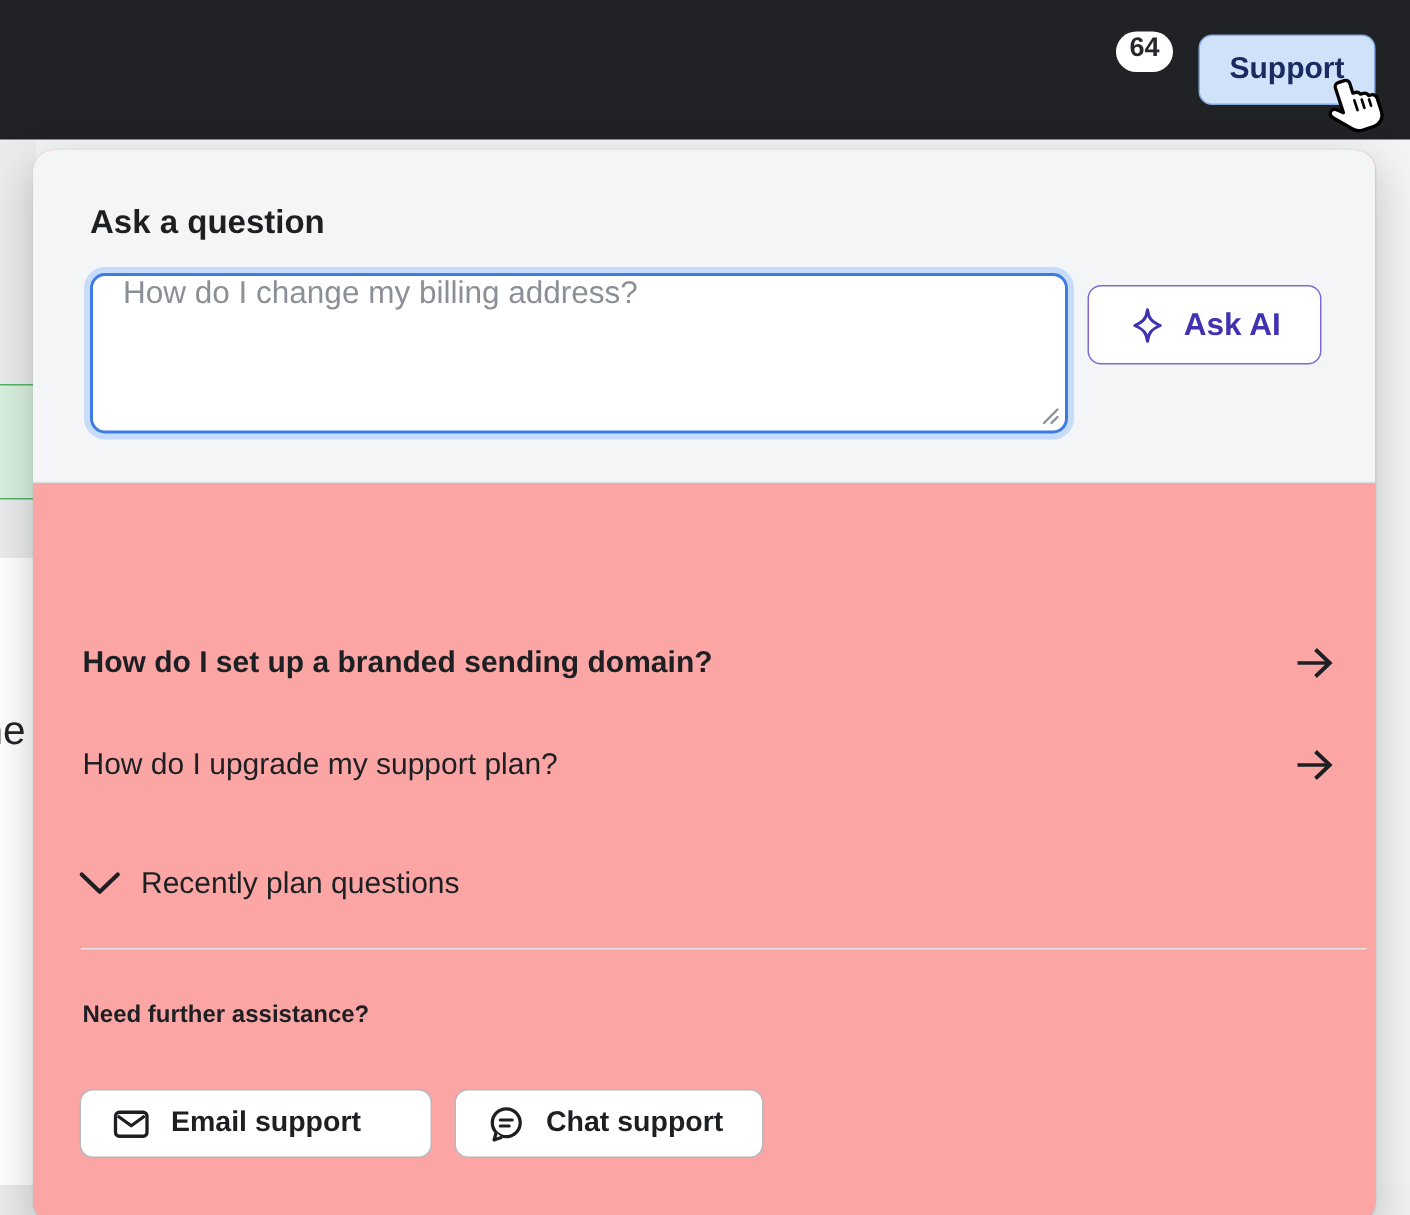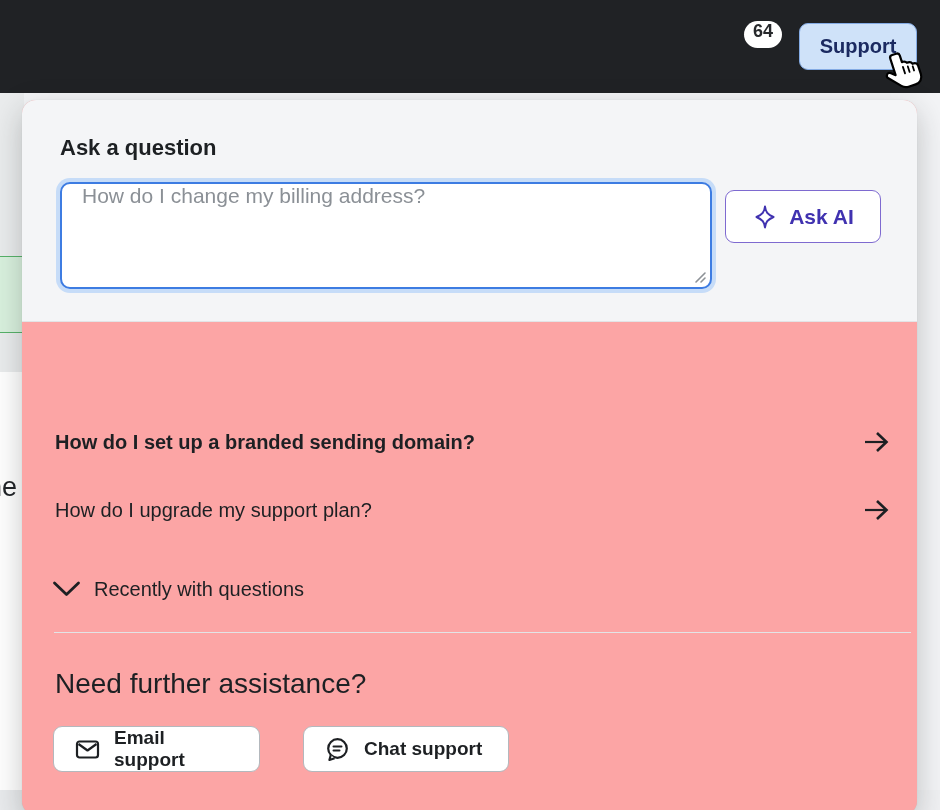--- a/index.html
+++ b/index.html
@@ -60,27 +60,27 @@
     font-size:21px;font-weight:600;color:var(--ai-purple,#4032b0);cursor:pointer;
   }
   .sug-row{
     left:0;width:895px;height:68px;display:flex;align-items:center;justify-content:space-between;
     padding:0 26px 0 33px;box-sizing:border-box;cursor:pointer;
   }
   .sug-row .label{font-size:20px;}
   .recent-row{left:30px;top:466px;height:46px;display:flex;align-items:center;gap:13px;cursor:pointer;}
   .recent-row .label{font-size:20px;}
   .divider{left:32px;top:532px;width:857px;height:1px;background:var(--divider,#e3e4e6);}
-  .assist-heading{left:33px;top:568px;font-size:28px;font-weight:400;}
+  .assist-heading{left:33px;top:568px;font-size:16px;font-weight:700;}
   .contact-btn{
     top:626px;height:46px;background:#fff;border:1px solid var(--muted-border,#b3b8bd);
     border-radius:9px;box-sizing:border-box;display:flex;align-items:center;gap:13px;
     padding:0 20px;font-size:19px;font-weight:600;color:var(--text-dark,#1d2023);cursor:pointer;
   }
-  .email-btn{left:31px;width:207px;align-items:center;}
+  .email-btn{left:31px;width:235px;align-items:center;}
   .chat-btn{left:281px;width:206px;}
   .cursor{left:884px;top:50px;z-index:10;pointer-events:none;}
   svg{display:block;}
 </style>
 </head>
 <body>
 
 <div class="page">
 
   <div class="abs bg-strip-left"></div>
@@ -145,21 +145,21 @@
         </svg>
       </span>
     </div>
 
     <div class="abs recent-row">
       <span>
         <svg width="29" height="18" viewBox="0 0 29 18" fill="none">
           <path d="M2.5 3 L14.5 14.5 L26.5 3" stroke="#1d2023" stroke-width="2.8" stroke-linecap="round" stroke-linejoin="round"></path>
         </svg>
       </span>
-      <span class="label">Recently with questions</span>
+      <span class="label">Recently plan questions</span>
     </div>
 
     <div class="abs divider"></div>
 
     <div class="abs assist-heading">Need further assistance?</div>
 
     <div class="abs contact-btn email-btn">
       <span>
         <svg width="27" height="27" viewBox="0 0 27 27" fill="none">
           <rect x="3" y="5.5" width="21" height="16" rx="2.5" stroke="#1d2023" stroke-width="2.2"></rect>

